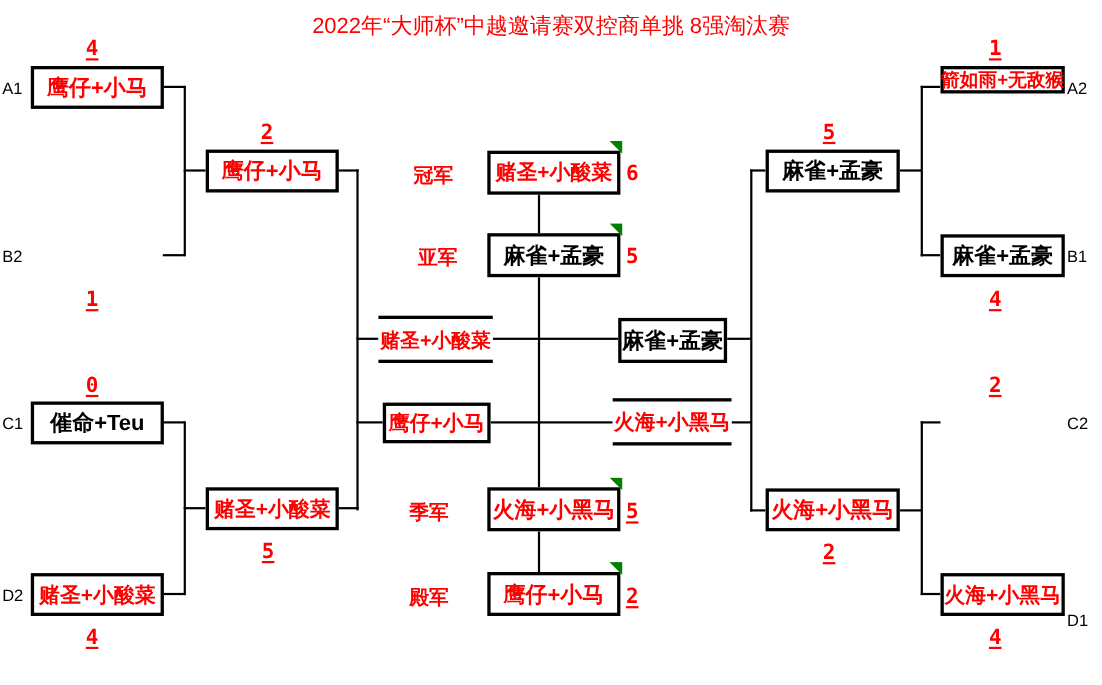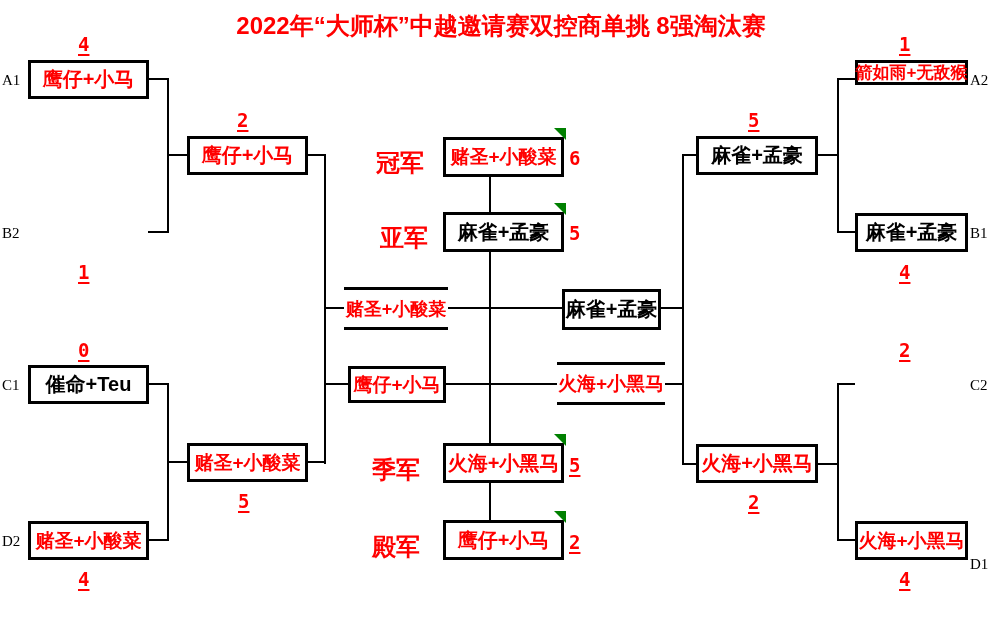--- a/index.html
+++ b/index.html
@@ -2,45 +2,45 @@
 <html><head>
 <meta charset="utf-8">
 <style>
   html,body { margin:0; padding:0; background:#fff; }
   #stage {
     position:relative; width:1002px; height:623px; background:#fff;
     font-family:"Liberation Sans","DejaVu Sans",sans-serif; overflow:hidden;
   }
   #title {
     position:absolute; left:0; top:10px; width:1002px; text-align:center;
-    font-size:24px; font-weight:bold; color:#f00; white-space:nowrap;
+    font-size:20px; font-weight:normal; color:#f00; white-space:nowrap;
   }
   .box {
     position:absolute; box-sizing:border-box; border:3px solid #000; background:#fff;
     display:flex; align-items:center; justify-content:center;
     font-weight:bold; font-size:20px; white-space:nowrap; z-index:3;
   }
   .name-line {
     position:absolute; box-sizing:border-box;
     border-top:3px solid #000; border-bottom:3px solid #000;
     display:flex; align-items:center; justify-content:center;
     font-weight:bold; font-size:18px; white-space:nowrap; z-index:3; background:#fff;
   }
   .seed {
-    position:absolute; font-family:Liberation Serif, serif;
+    position:absolute; font-family:Liberation Sans, sans-serif;
     font-size:15px; color:#000; z-index:2;
   }
   .score {
     position:absolute; font-family:"DejaVu Sans Mono","Liberation Mono",monospace;
     font-weight:bold; font-size:19px; color:#f00;
     text-decoration:underline; text-decoration-thickness:2px; text-underline-offset:3px;
     z-index:2;
   }
   .score.nou { text-decoration:none; }
-  .rlabel { position:absolute; font-weight:bold; font-size:24px; color:#f00; z-index:2; }
+  .rlabel { position:absolute; font-weight:bold; font-size:18px; color:#f00; z-index:2; }
   .h { position:absolute; height:2px; background:#000; z-index:1; }
   .v { position:absolute; width:2px;  background:#000; z-index:1; }
   .marker {
     position:absolute; width:12px; height:12px; background:#008000;
     clip-path:polygon(0 0,100% 0,100% 100%); z-index:4;
   }
 </style>
 </head>
 <body>
 

